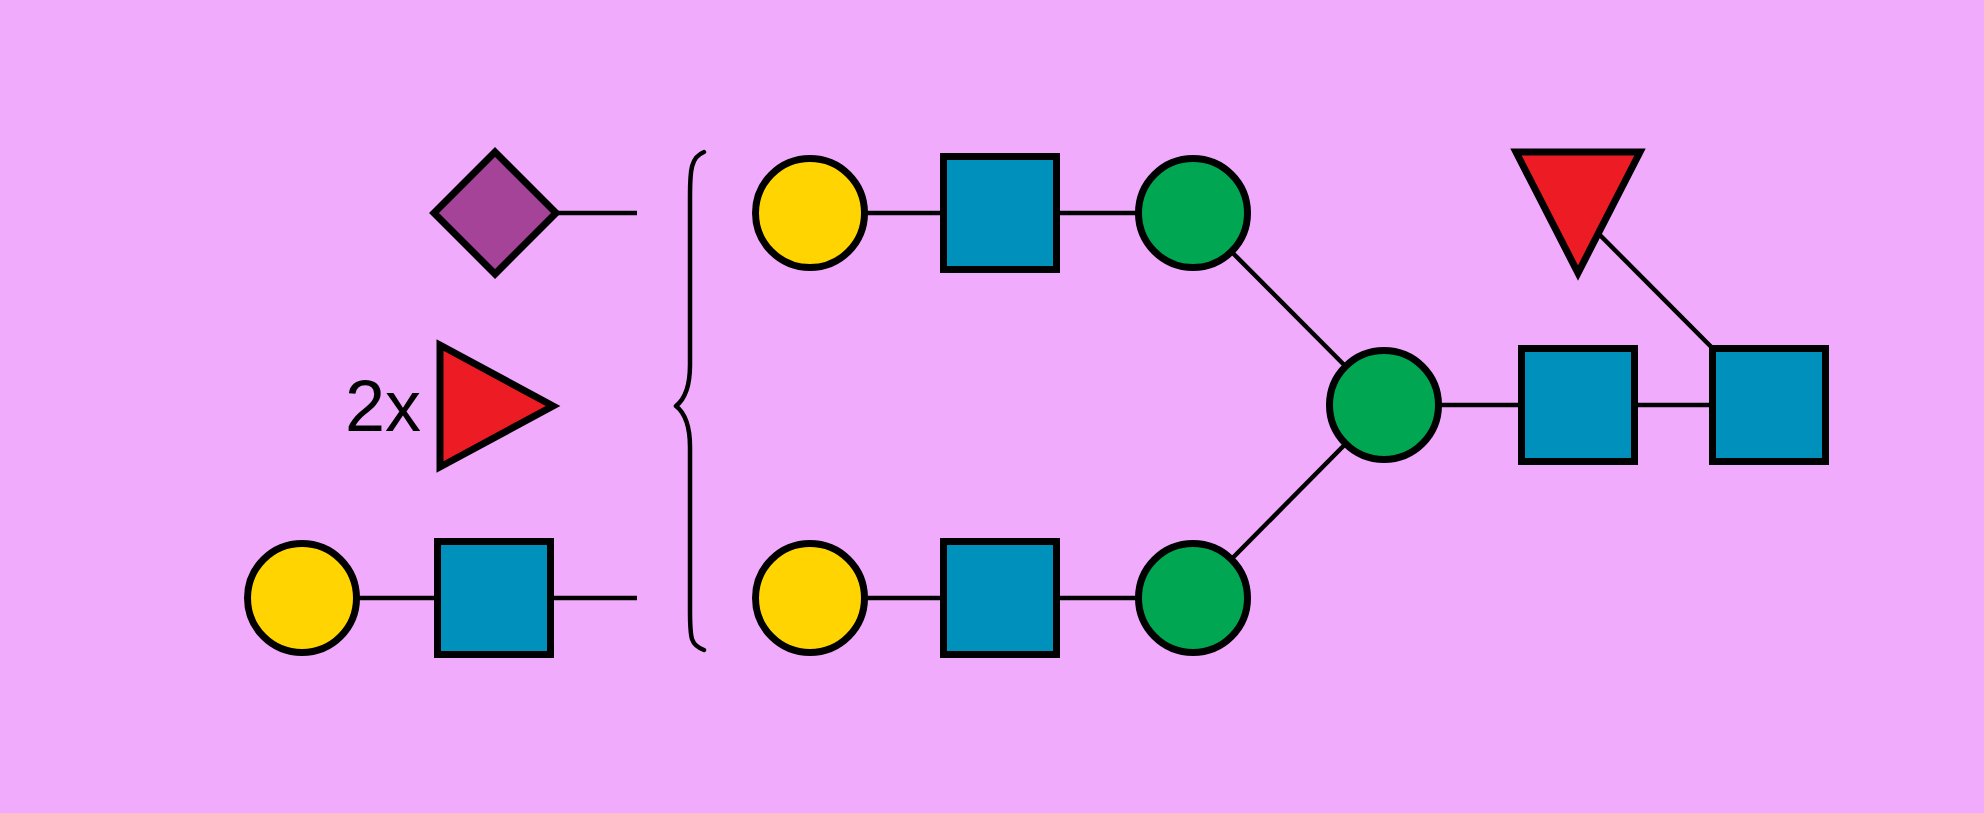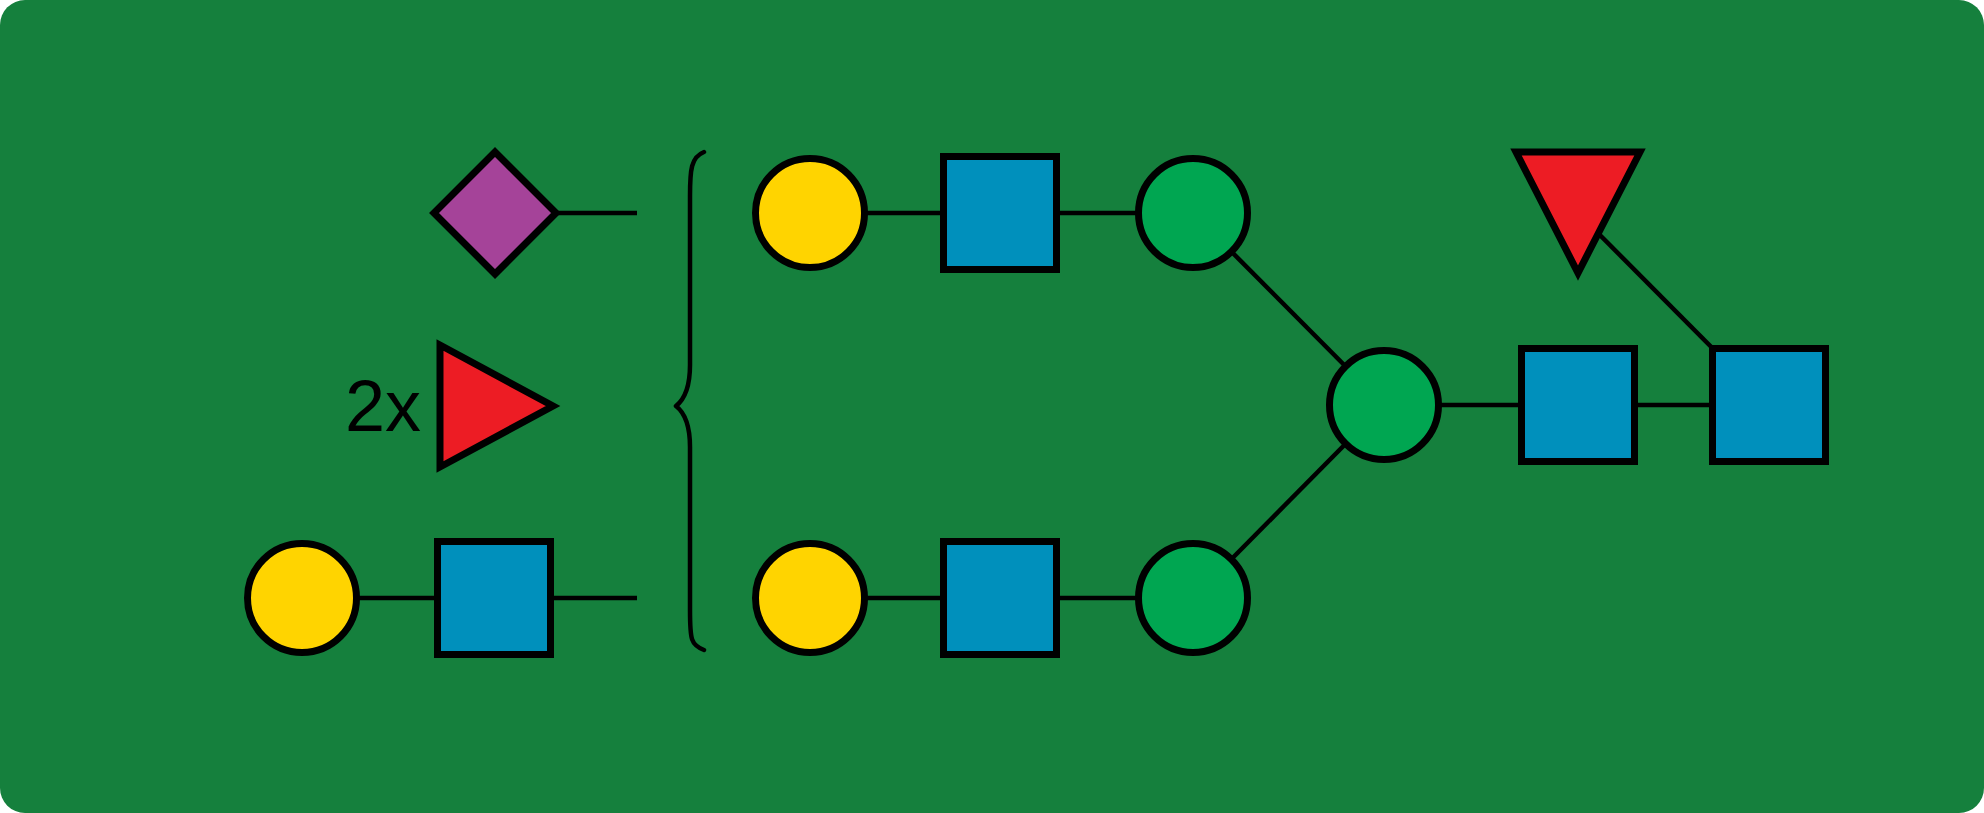--- a/index.html
+++ b/index.html
@@ -31,21 +31,21 @@
   }
   .multiplier {
     font-family: "Liberation Sans", sans-serif;
     font-size: 72px;
     text-anchor: middle;
   }
 </style>
 </head>
 <body>
 
-<div class="stage" style="background: #15803d; width: 1984px; height: 813px; border-radius: 25px;">
+<div class="stage" style="background: #f0abfc; width: 1984px; height: 813px;">
   <svg id="glycan-svg" width="1984" height="813" viewBox="0 0 1984 813" xmlns="http://www.w3.org/2000/svg">
     <g id="bonds-layer">
         <line x1="302" y1="598" x2="494" y2="598" class="bond" stroke="#000000"></line>
         <line x1="494" y1="598" x2="637" y2="598" class="bond" stroke="#000000"></line>
         <line x1="495" y1="213" x2="637" y2="213" class="bond" stroke="#000000"></line>
         <line x1="810" y1="213" x2="1000" y2="213" class="bond" stroke="#000000"></line>
         <line x1="1000" y1="213" x2="1193" y2="213" class="bond" stroke="#000000"></line>
         <line x1="810" y1="598" x2="1000" y2="598" class="bond" stroke="#000000"></line>
         <line x1="1000" y1="598" x2="1193" y2="598" class="bond" stroke="#000000"></line>
         <line x1="1193" y1="213" x2="1384" y2="405" class="bond" stroke="#000000"></line>

